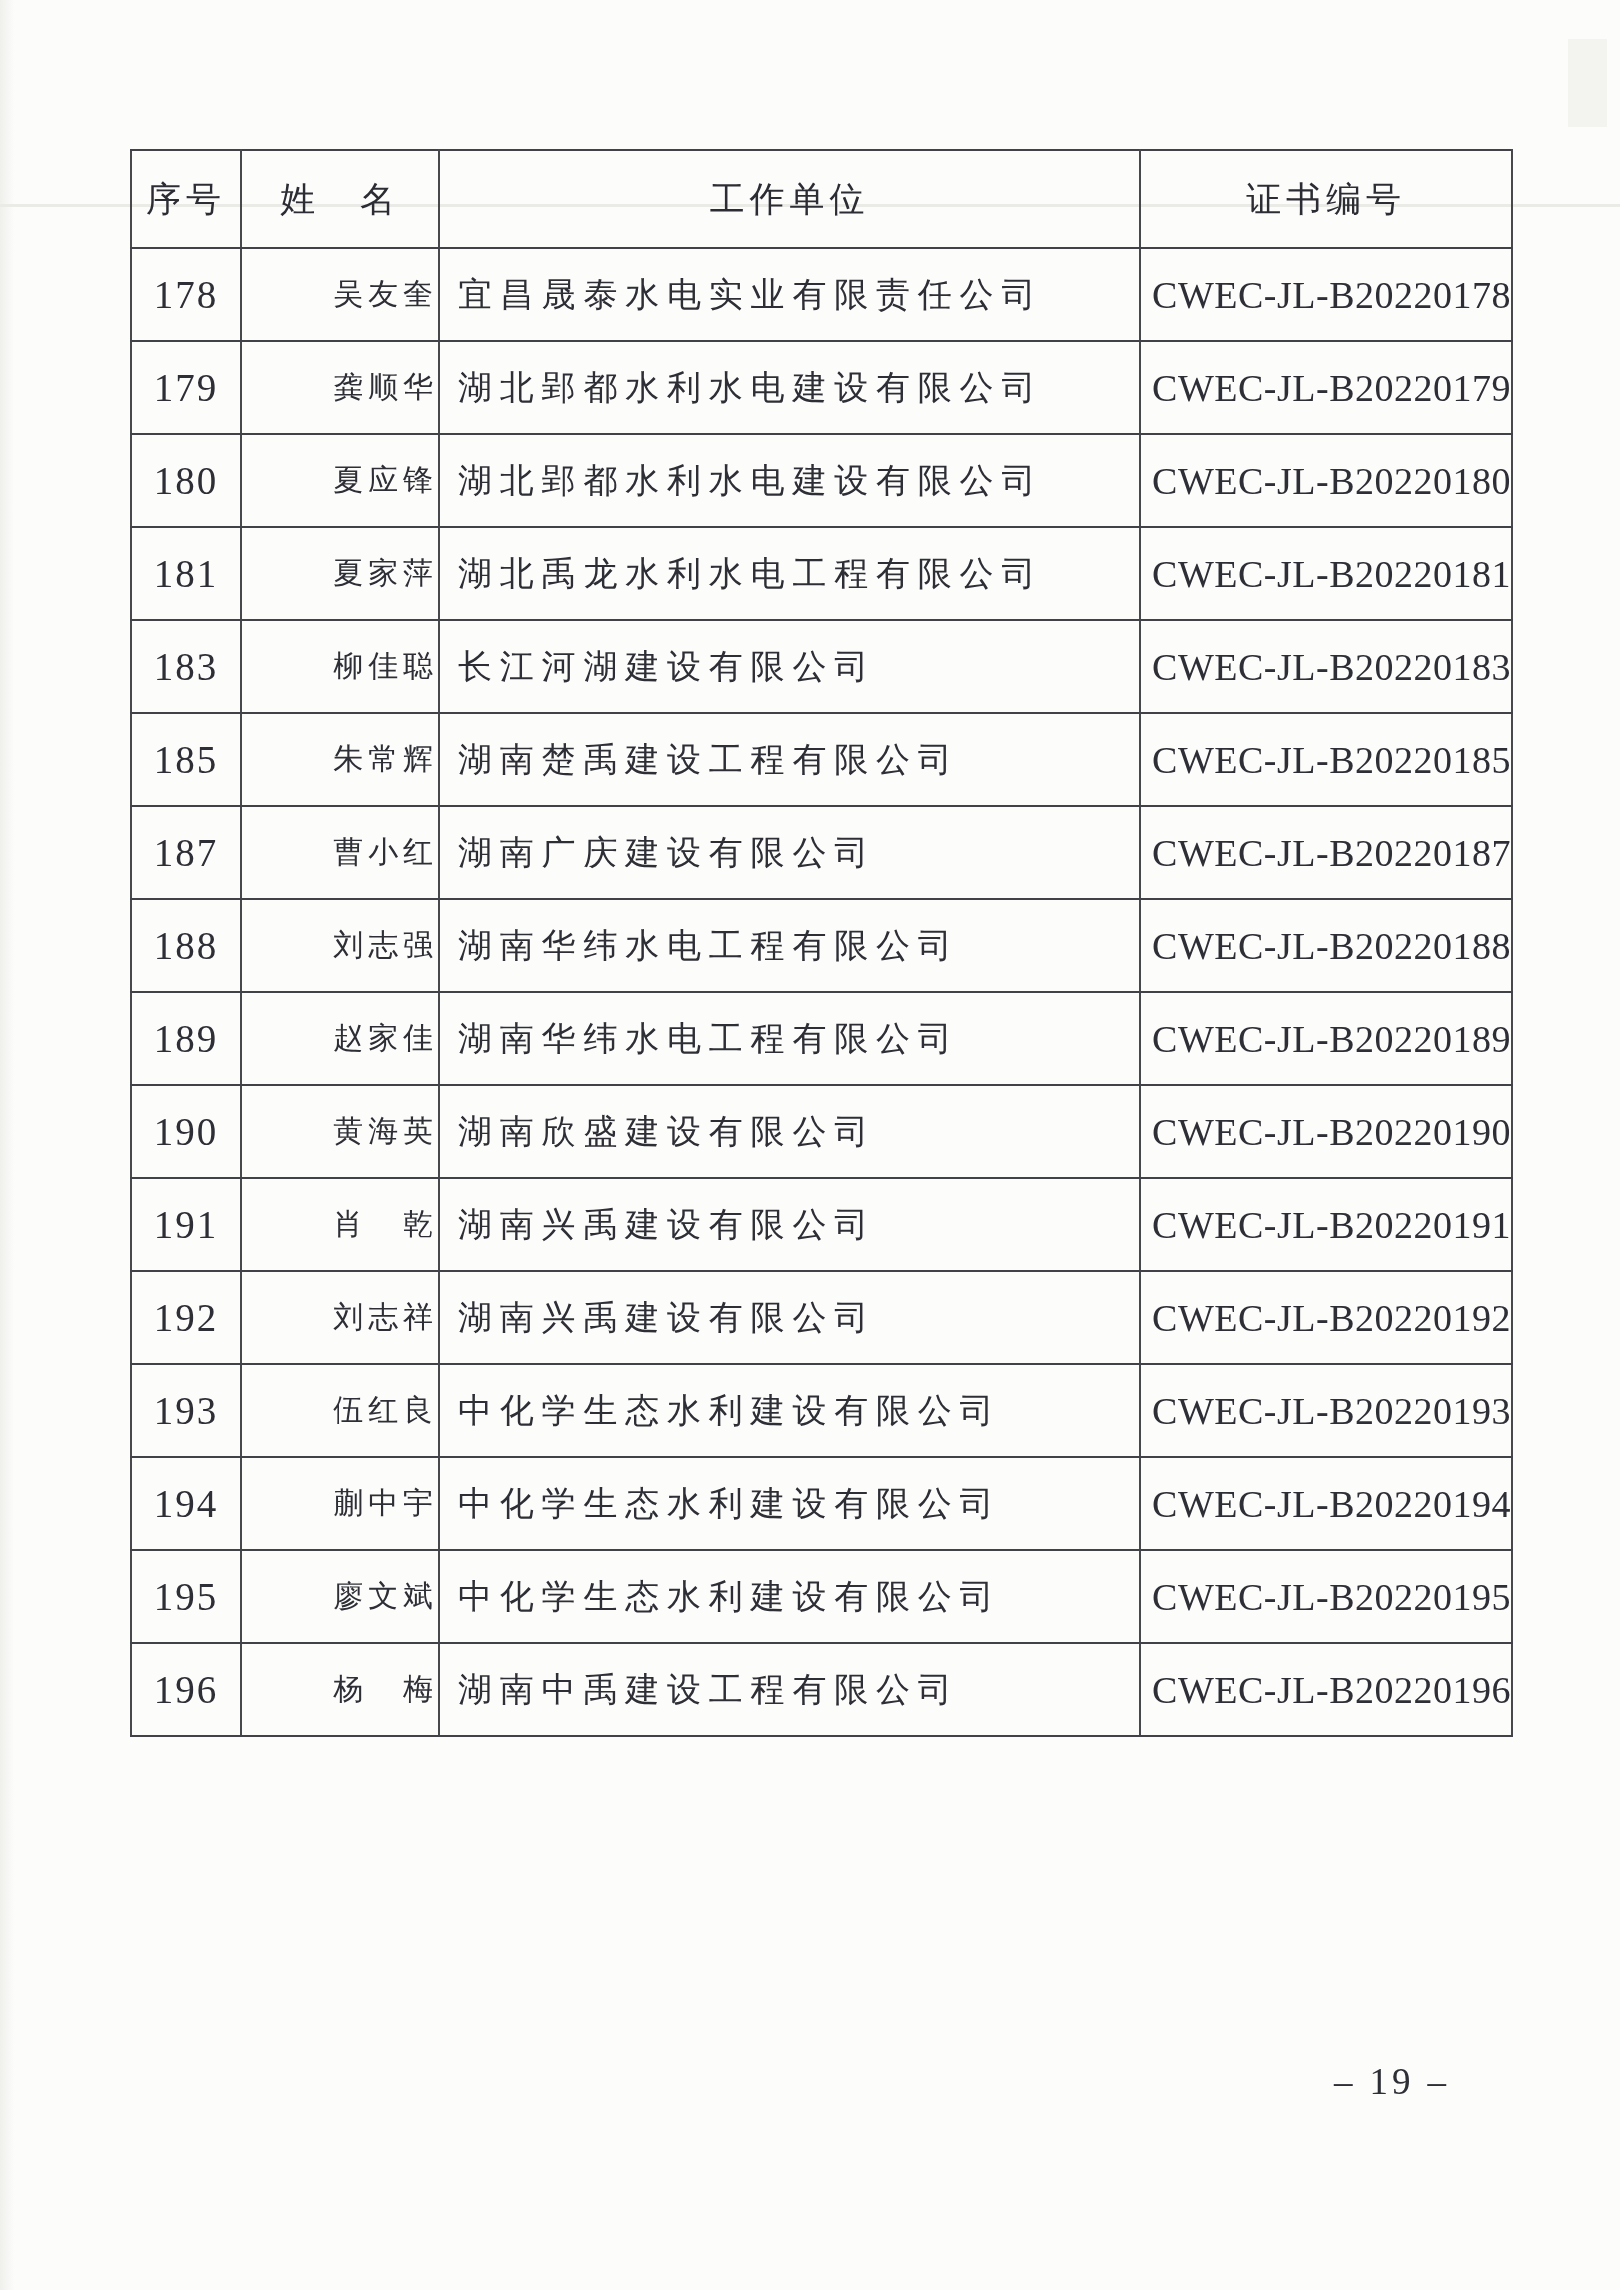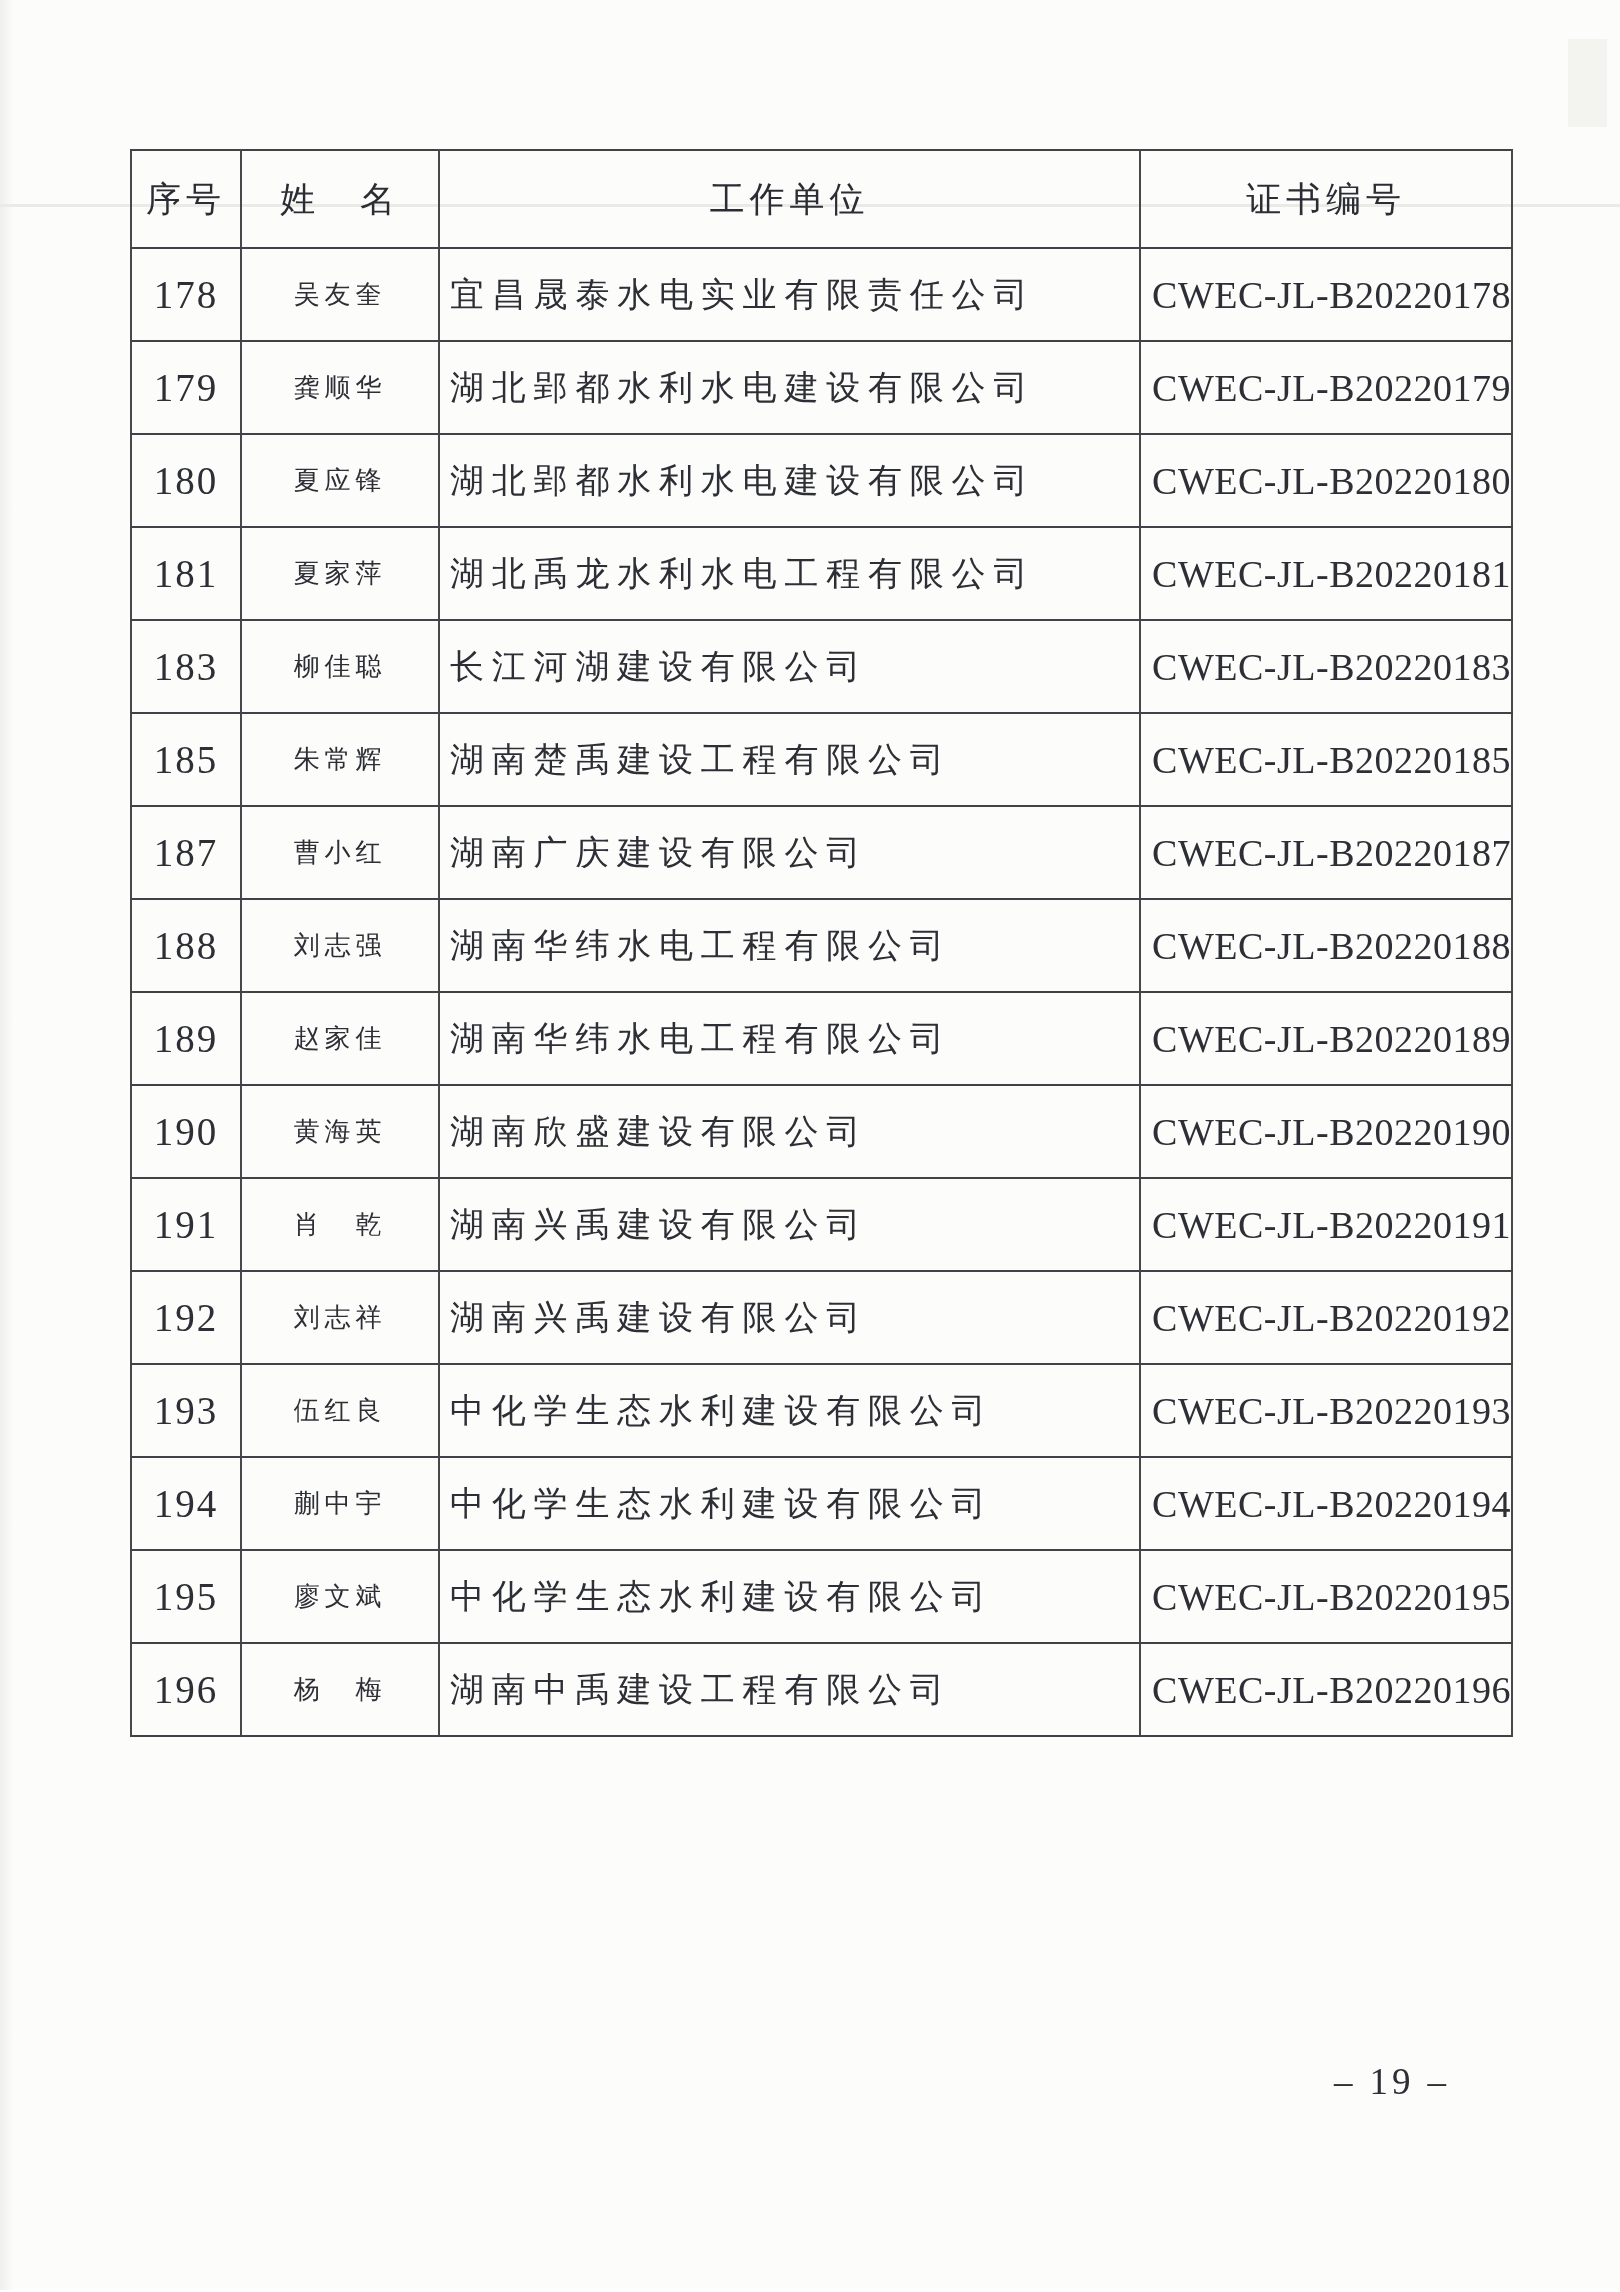--- a/index.html
+++ b/index.html
@@ -58,29 +58,29 @@
     letter-spacing: 4.9px;
     text-align: center;
     color: #2c2d34;
   }
   td.serial {
     font-size: 39px;
     letter-spacing: 2px;
     text-align: center;
   }
   td.name {
-    font-size: 26px;
+    font-size: 30px;
     letter-spacing: 4.9px;
-    text-align: center;
+    text-align: right;
   }
   td.unit {
     font-size: 34px;
     letter-spacing: 7.8px;
     text-align: left;
-    padding-left: 10px;
+    padding-left: 18px;
   }
   td.cert {
     font-size: 38px;
     letter-spacing: 0.5px;
     text-align: right;
   }
 
   .page-number {
     position: absolute;
     left: 1304px;

